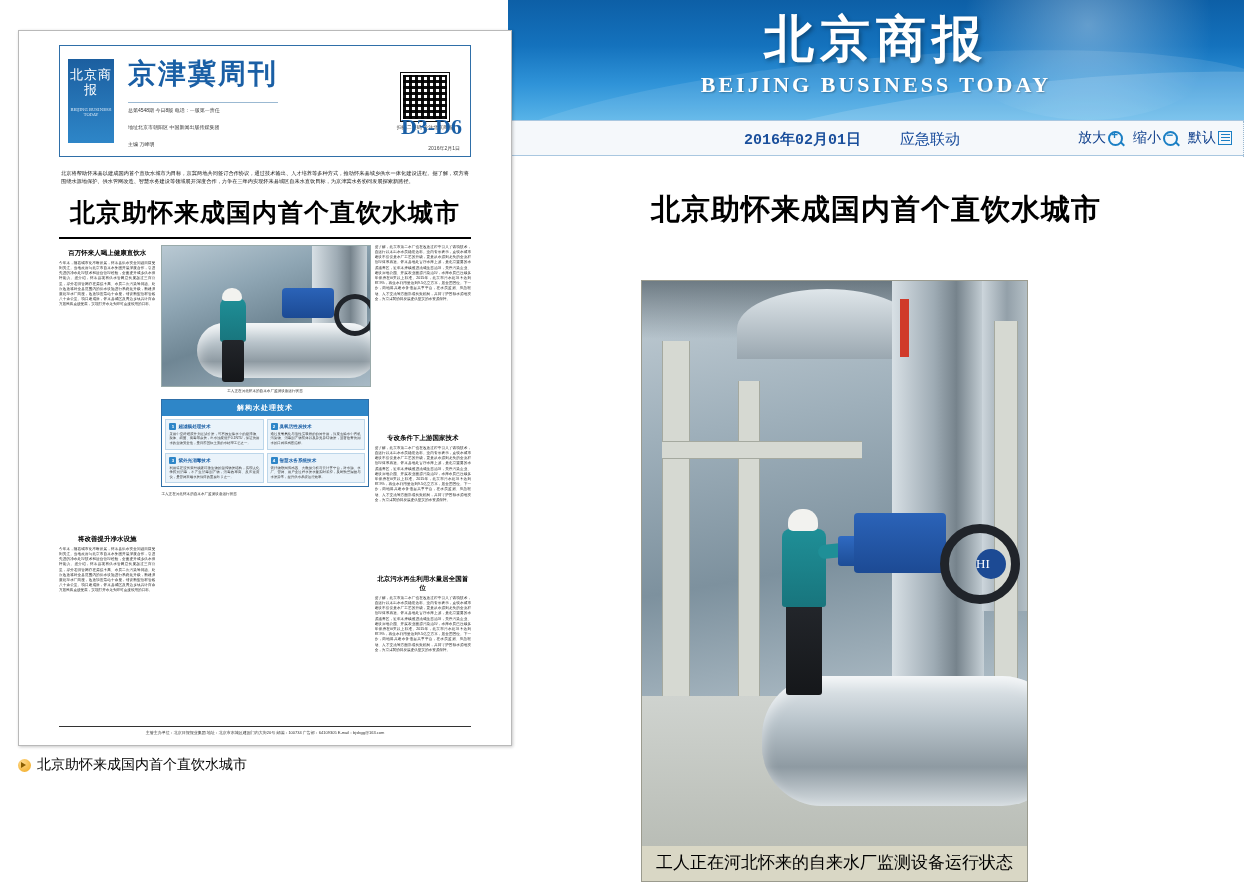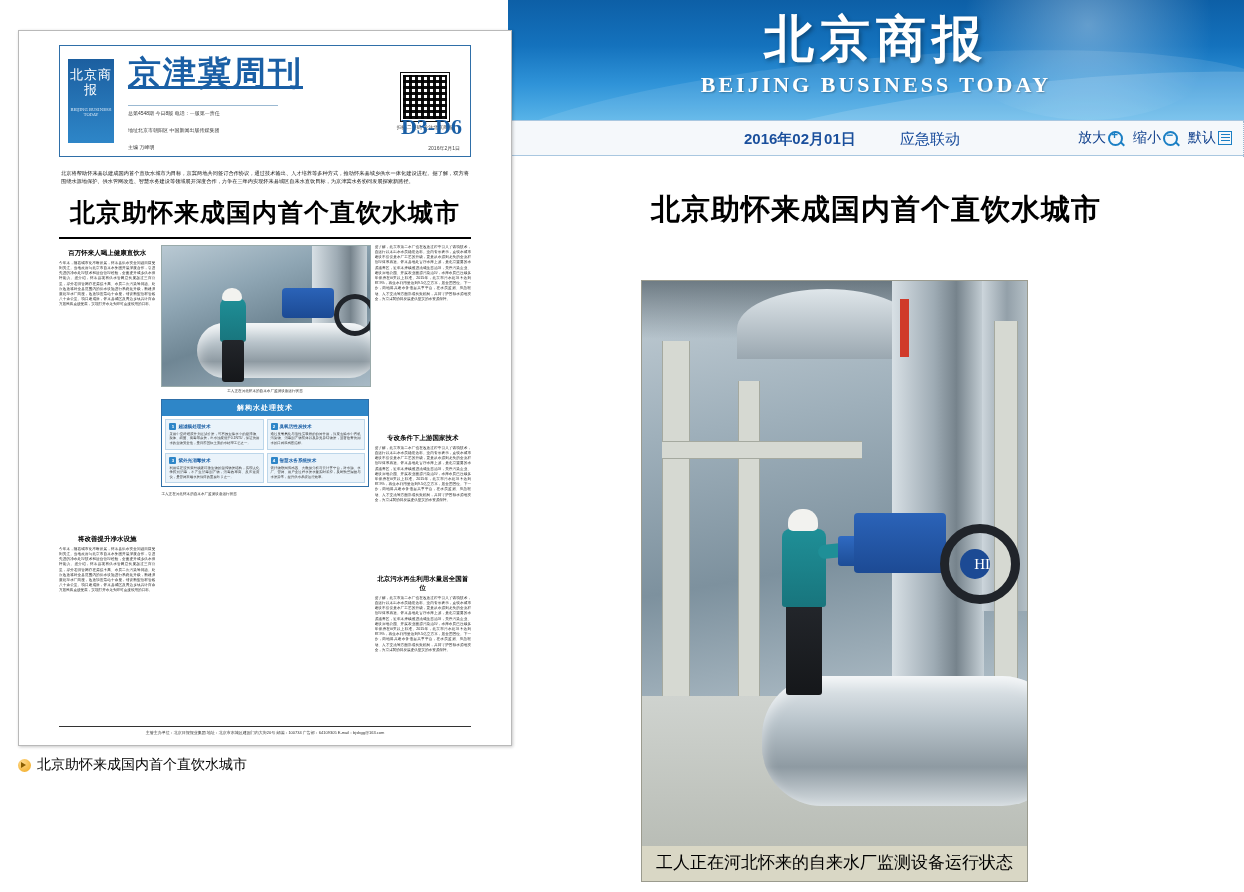--- a/index.html
+++ b/index.html
@@ -109,21 +109,21 @@
     width: 100%;
     height: 100%;
   }
   .toolbar-date {
     position: absolute;
     left: 236px;
     top: 9px;
     font-size: 15px;
     font-weight: bold;
     color: #1a4f9c;
-    font-family: Liberation Sans, sans-serif;
+    font-family: Liberation Mono, monospace;
   }
   .toolbar-nav {
     position: absolute;
     left: 392px;
     top: 9px;
     font-size: 15px;
     color: #15499a;
     font-family: "Liberation Sans", sans-serif;
     cursor: pointer;
   }
@@ -260,23 +260,22 @@
     color: #dbe9f6;
   }
   .np-title {
     margin-left: 14px;
     flex: 1;
   }
   .np-title .cn {
     color: #1a5fa5;
     font-family: "DejaVu Serif", serif;
     font-weight: bold;
-    font-size: 33px;
+    font-size: 28px;
     letter-spacing: 2px;
-    text-decoration: underline;
   }
   .np-title .en {
     color: #1a5fa5;
     font-family: "Liberation Serif", serif;
     font-size: 15px;
     margin-top: 2px;
   }
   .np-title .meta {
     margin-top: 9px;
     font-size: 5px;
@@ -561,26 +560,26 @@
     background: linear-gradient(180deg,#2f6ac2,#1d4d96);
     border-radius: 3px;
   }
   .ph.wheel {
     left: 298px; top: 243px; width: 62px; height: 62px;
     border: 9px solid #20242a;
     border-radius: 50%;
     background: transparent;
   }
   .ph.hi-badge {
-    left: 318px; top: 268px; width: 30px; height: 30px;
+    left: 334px; top: 268px; width: 30px; height: 30px;
     border-radius: 50%;
     background: #1c4a94;
     color: #fff;
-    font-size: 15px;
-    text-align: right;
+    font-size: 13px;
+    text-align: left;
     line-height: 30px;
     font-family: "Liberation Serif", serif;
   }
   .ph.worker-body {
     left: 140px; top: 248px; width: 44px; height: 78px;
     background: linear-gradient(180deg,#1f8f97,#18757d);
     border-radius: 8px 8px 3px 3px;
   }
   .ph.worker-legs {
     left: 144px; top: 322px; width: 36px; height: 92px;

